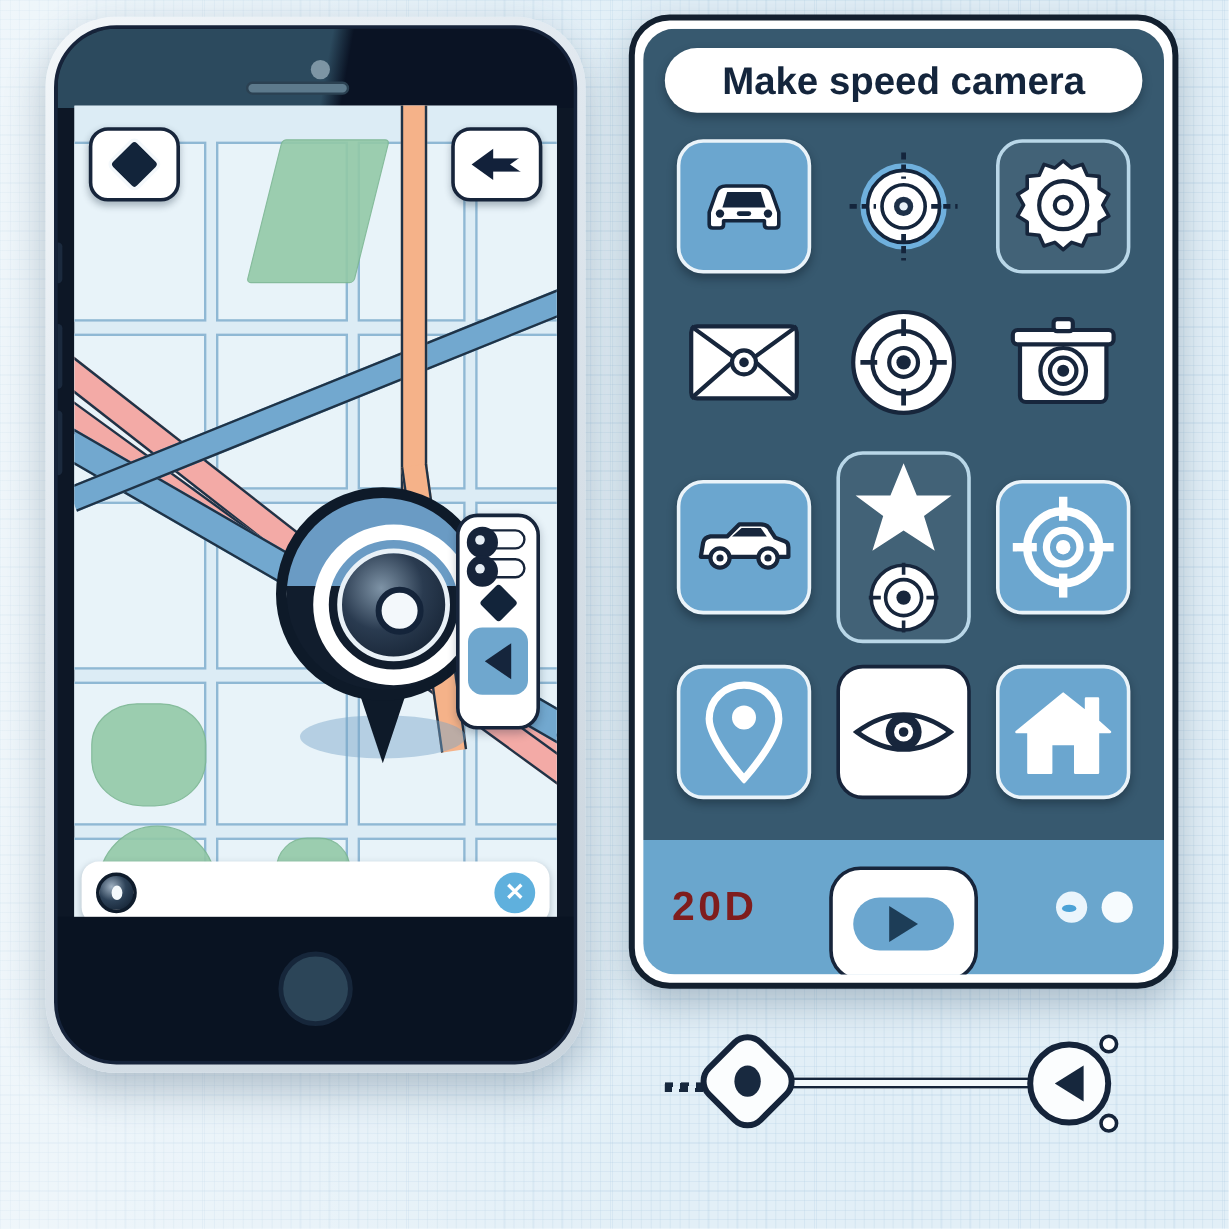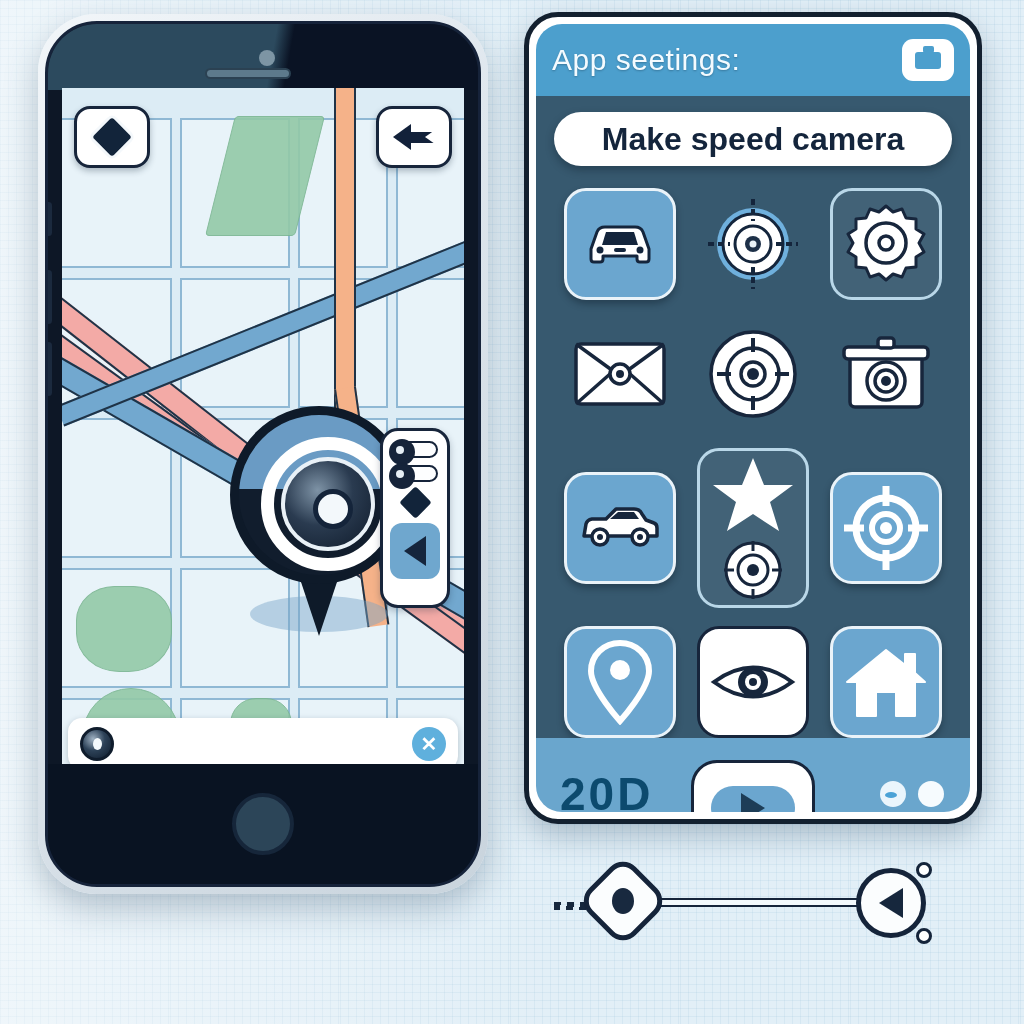--- a/index.html
+++ b/index.html
@@ -213,21 +213,21 @@
   .tile.blue { background: #6ba6cf; border: 3px solid #eaf3f9; box-shadow: 0 4px 7px rgba(8,20,32,.35); }
   .tile.outline { background: rgba(255,255,255,.06); border: 3px solid #b9d7e8; }
   .tile.plain { background: transparent; }
   .tile.white { background: #ffffff; border: 3px solid #17253b; }
   .tile.tall { height: 160px; border-radius: 22px; }
 
   .panel-foot {
     height: 112px; background: #6aa6cd; flex: none; position: relative;
     display: flex; align-items: center; padding: 0 24px;
   }
-  .foot-num { color: #0c4a6e; font-size: 46px; font-weight: bold; letter-spacing: 3px; }
+  .foot-num { color: #7f1d1d; font-size: 34px; font-weight: bold; letter-spacing: 3px; }
   .play-pod {
     position: absolute; left: 50%; transform: translateX(-50%); bottom: -6px;
     width: 124px; height: 96px; border-radius: 26px;
     background: #ffffff; border: 3px solid #17253b;
     display: flex; align-items: center; justify-content: center;
   }
   .play-inner { width: 84px; height: 44px; border-radius: 22px; background: #6ba6cf; display:flex;align-items:center;justify-content:center; }
   .tri-right { width:0;height:0;border-top:15px solid transparent;border-bottom:15px solid transparent;border-left:24px solid #1d3d57; }
   .foot-dots { position: absolute; right: 26px; display: flex; gap: 12px; align-items: center; }
   .fdot { width: 26px; height: 26px; border-radius: 50%; background: #f6fbfe; }
@@ -353,26 +353,20 @@
 
       <div class="bottom-chin">
         <div class="home-btn"></div>
       </div>
     </div>
   </div>
 
   <div class="panel">
     <div class="panel-in">
 
-      <div class="panel-head">
-        <div class="panel-title">App seetings:</div>
-        <div class="head-badge">
-          <div class="badge-cam"></div>
-        </div>
-      </div>
 
       <div class="panel-body">
         <div class="cta">Make  speed camera</div>
 
         <div class="grid-icons">
 
           <div class="tile blue">
             <svg width="74" height="50" viewBox="0 0 74 50">
               <path d="M8 30 L14 13 Q16 8 22 8 L52 8 Q58 8 60 13 L66 30 L66 40 Q66 43 63 43 L57 43 Q54 43 54 40 L54 37 L20 37 L20 40 Q20 43 17 43 L11 43 Q8 43 8 40 Z" fill="#fff" stroke="#14253c" stroke-width="3" stroke-linejoin="round"></path>
               <path d="M19 26 L23 13 L51 13 L55 26 Z" fill="#14253c"></path>

